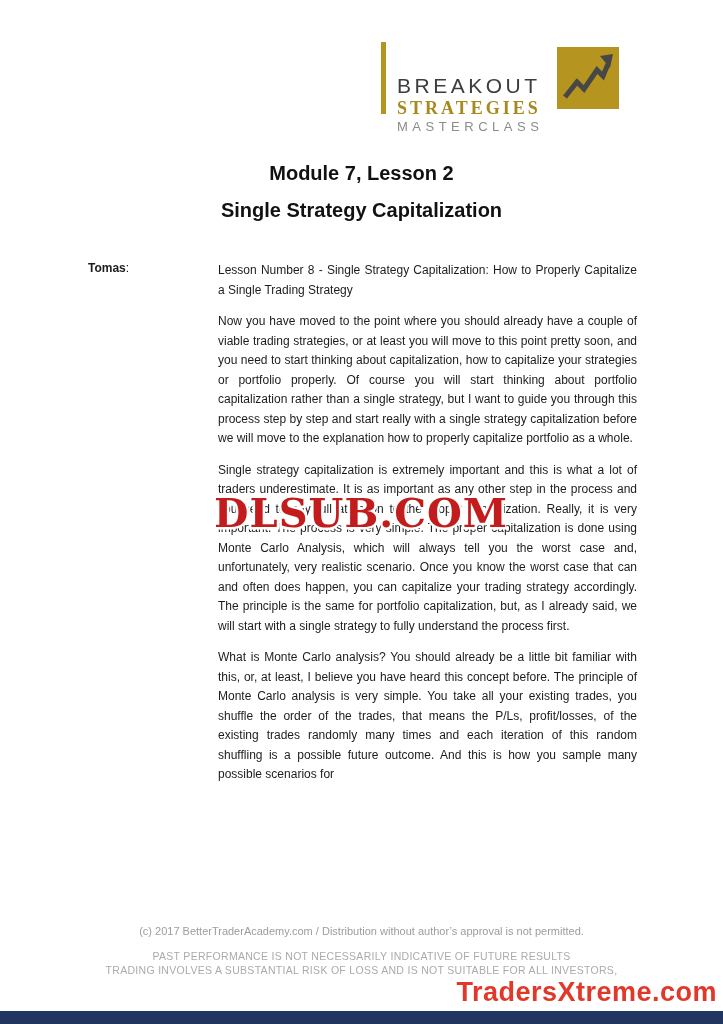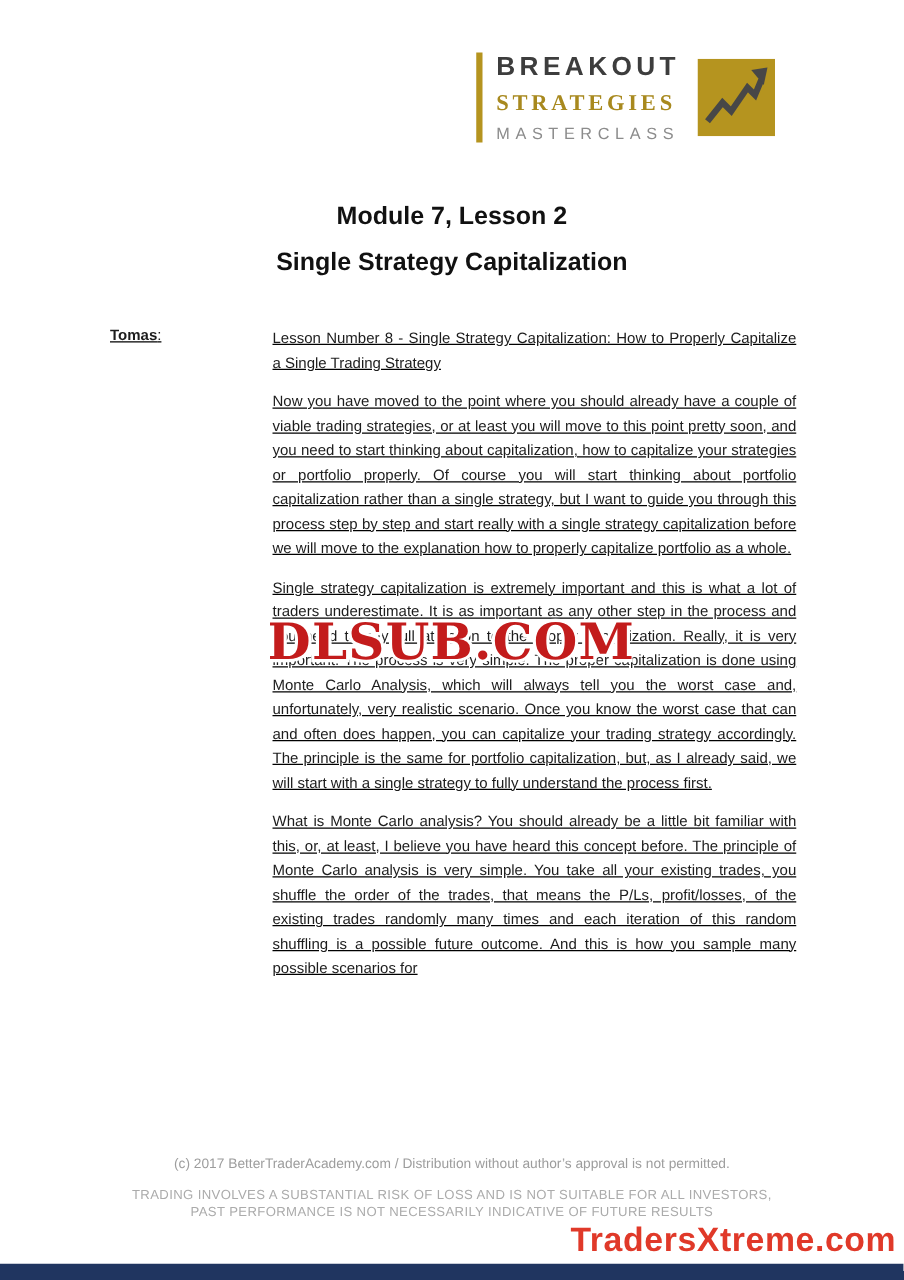--- a/index.html
+++ b/index.html
@@ -44,21 +44,21 @@
     height: 72px;
     background: #b5941f;
     margin-right: 11px;
   }
   .logo-text {
     display: flex;
     flex-direction: column;
     justify-content: space-between;
     height: 72px;
   }
-  .logo-line1 { font-size: 21px; font-weight: bold; color: #3d3d3d; letter-spacing: 3.5px; }
+  .logo-line1 { font-size: 21px; font-weight: normal; color: #3d3d3d; letter-spacing: 3.5px; margin-top: 32px; }
   .logo-line2 { font-size: 18px; font-weight: bold; color: #a8891e; letter-spacing: 3px; font-family: Liberation Serif, serif; }
   .logo-line3 { font-size: 13px; color: #8c8c8c; letter-spacing: 4.5px; }
   .logo-chart {
     width: 62px;
     height: 62px;
     margin-left: 14px;
     margin-top: 5px;
   }
 
   
@@ -75,21 +75,20 @@
   .doc-subtitle { top: 199px; }
 
   
   .transcript {
     position: absolute;
     top: 261px;
     left: 88px;
     right: 86px;
     display: flex;
     align-items: flex-start;
-    text-decoration: underline;
   }
   .speaker {
     width: 130px;
     flex: 0 0 130px;
     font-size: 12px;
     color: #1c1c1c;
   }
   .speaker-name { font-weight: bold; }
   .paras {
     flex: 1;
@@ -201,21 +200,21 @@
   <div class="watermark-wrap">
     <svg width="290" height="54" viewBox="0 0 290 54" xmlns="http://www.w3.org/2000/svg">
       <text x="145" y="41" text-anchor="middle" font-family="DejaVu Serif, serif" font-size="40" font-weight="bold" letter-spacing="1" fill="#c31c1c" stroke="#ffffff" stroke-width="5" paint-order="stroke">DLSUB.COM</text>
     </svg>
   </div>
 
 
   <div class="copyright">(c) 2017 BetterTraderAcademy.com / Distribution without author’s approval is not permitted.</div>
 
   <div class="disclaimer">
+    <div>PAST PERFORMANCE IS NOT NECESSARILY INDICATIVE OF FUTURE RESULTS</div>
     <div>TRADING INVOLVES A SUBSTANTIAL RISK OF LOSS AND IS NOT SUITABLE FOR ALL INVESTORS,</div>
-    <div>PAST PERFORMANCE IS NOT NECESSARILY INDICATIVE OF FUTURE RESULTS</div>
   </div>
 
   <div class="tx-link">TradersXtreme.com</div>
 
   <div class="navy-bar"></div>
 
 </div>
 
 </body></html>

